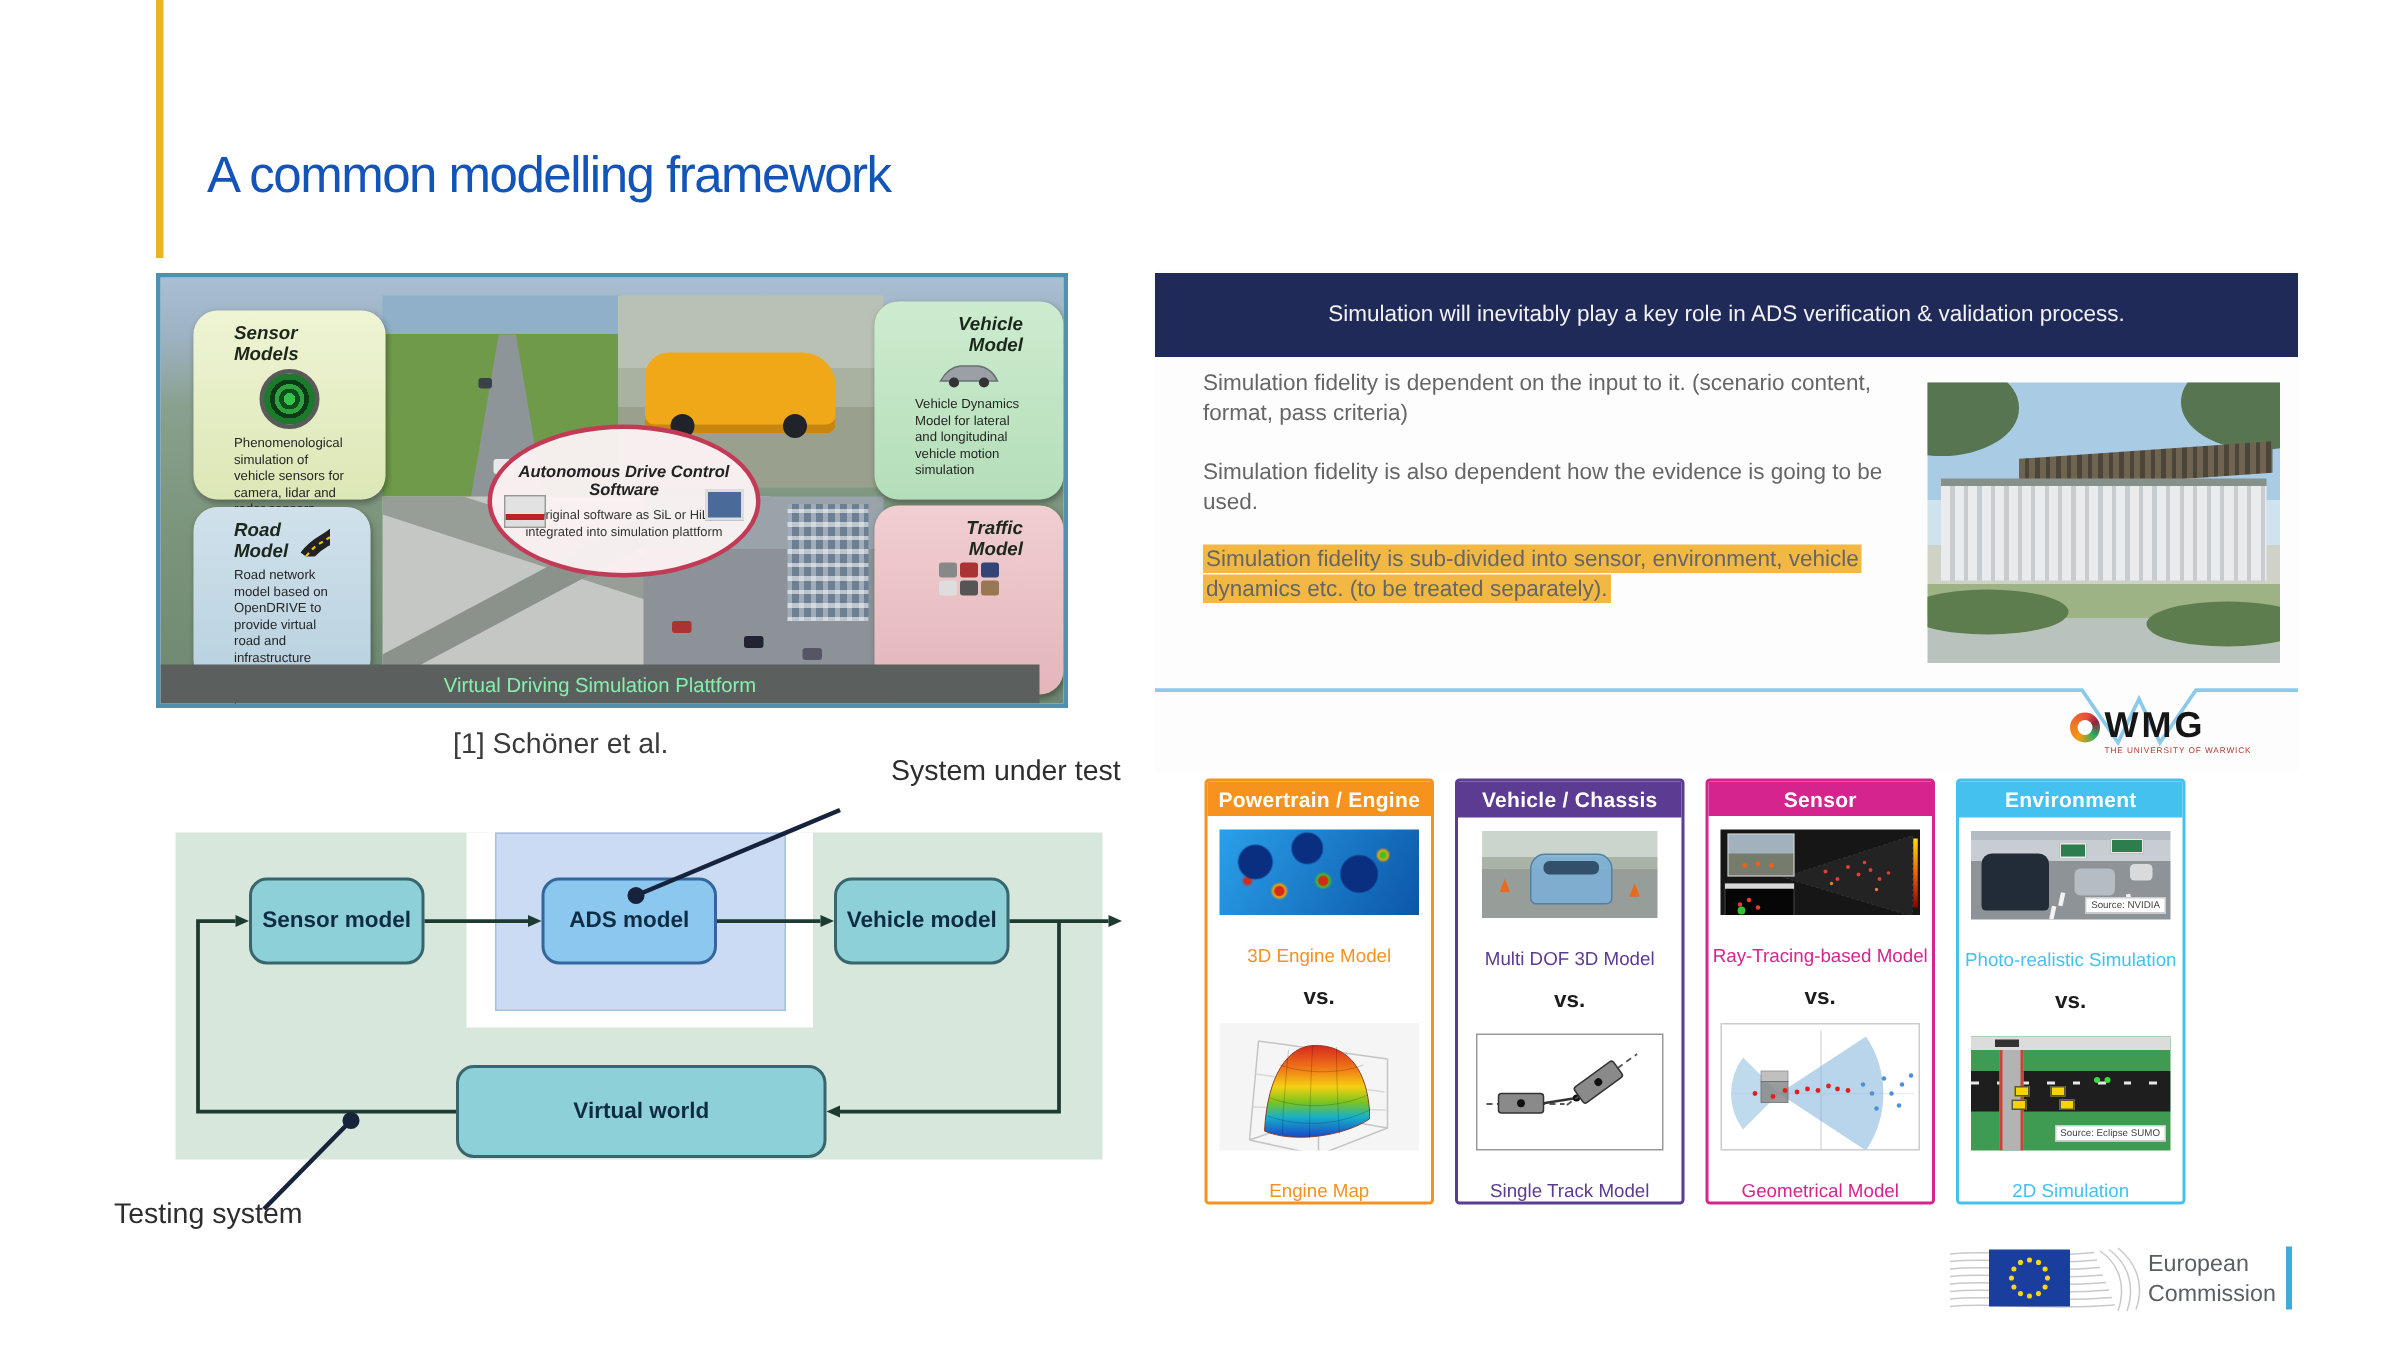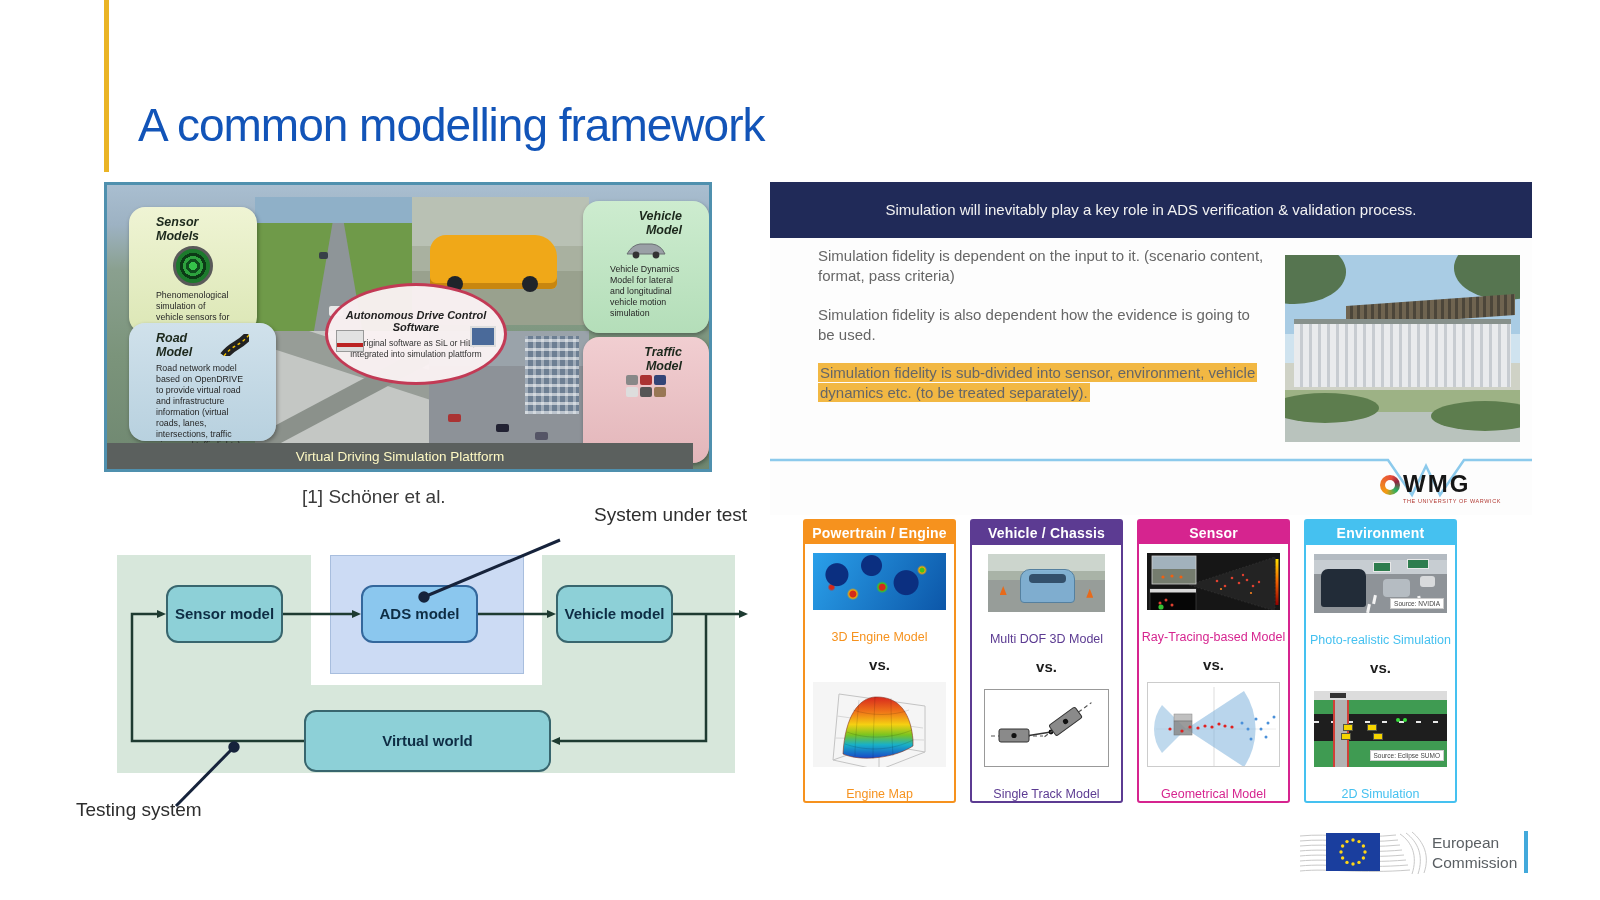--- a/index.html
+++ b/index.html
@@ -2,21 +2,21 @@
 <html><head>
 <meta charset="utf-8">
 <style>
   html,body{margin:0;padding:0;background:#fff;}
   .slide{position:relative;width:1600px;height:900px;background:#fff;overflow:hidden;
          font-family:"Liberation Sans",sans-serif;}
   .abs{position:absolute;}
 
   
   .accent-line{position:absolute;left:104px;top:0;width:5px;height:172px;background:#eab425;}
-  .page-title{position:absolute;left:138px;top:98px;font-size:46px;color:#1254b8;letter-spacing:-1px;}
+  .page-title{position:absolute;left:138px;top:98px;font-size:34px;color:#1254b8;letter-spacing:-1px;}
 
   
   .simfig{position:absolute;left:104px;top:182px;width:608px;height:290px;box-sizing:border-box;
           border:3px solid #4f90ae;
           background:linear-gradient(180deg,#a9bed0 0%,#9db2c3 14%,#8aa08f 30%,#7b947b 60%,#6f8770 100%);overflow:hidden;}
   .ph{position:absolute;overflow:hidden;}
   .ph-road{left:148px;top:12px;width:160px;height:198px;
            background:linear-gradient(180deg,#8fb0c8 0 13%,#6f9a49 13% 100%);}
   .ph-road .roadway{position:absolute;left:30%;top:13%;width:44%;height:87%;
            background:#8e9598;clip-path:polygon(42% 0,58% 0,100% 100%,0 100%);}
@@ -38,56 +38,56 @@
   .ph-city .cc1{position:absolute;left:12%;top:66%;width:13px;height:8px;background:#a33;border-radius:2px;}
   .ph-city .cc2{position:absolute;left:42%;top:74%;width:13px;height:8px;background:#223;border-radius:2px;}
   .ph-city .cc3{position:absolute;left:66%;top:80%;width:13px;height:8px;background:#556;border-radius:2px;}
   .fig-card{position:absolute;border-radius:16px;padding:8px 27px;box-sizing:border-box;
             box-shadow:1px 2px 4px rgba(0,0,0,.35);}
   .fig-card h4{margin:0;font-size:12.5px;font-style:italic;color:#1c281c;}
   .fig-card p{margin:4px 0 0;font-size:8.8px;line-height:1.25;color:#262626;}
   .card-sensor{left:22px;top:22px;width:128px;height:126px;background:linear-gradient(180deg,#eff4d4,#dce7b6);}
   .radar-icon{width:34px;height:34px;margin:3px auto 0;border-radius:50%;border:3px solid #5a5a5a;
       background:radial-gradient(circle,#35c24a 0 4px,#0f4d1d 4px 7px,#2da23e 7px 10px,#0c3a16 10px 13px,#1c7a2c 13px 17px);}
-  .card-road{left:22px;top:138px;width:147px;height:118px;background:linear-gradient(180deg,#d0e1eb,#b8d1df);}
+  .card-road{left:22px;top:153px;width:118px;height:118px;background:linear-gradient(180deg,#d0e1eb,#b8d1df);}
   .card-road .trow{display:flex;justify-content:space-between;align-items:center;}
   .card-vehicle{left:476px;top:16px;width:126px;height:132px;background:linear-gradient(180deg,#cdeccf,#b4deb9);}
   .card-traffic{left:476px;top:152px;width:126px;height:126px;background:linear-gradient(180deg,#f1ced1,#e3b6ba);}
   .traffic-icon{width:40px;height:22px;margin:2px auto 0;display:grid;grid-template-columns:repeat(3,1fr);gap:2px;}
   .traffic-icon i{display:block;border-radius:2px;}
   .ads-ellipse{position:absolute;left:218px;top:98px;width:182px;height:102px;border-radius:50%;
       background:rgba(250,241,243,.96);border:3px solid #c23a55;box-sizing:border-box;
       display:flex;flex-direction:column;align-items:center;justify-content:center;text-align:center;padding:6px 16px;}
   .ads-ellipse h4{margin:0;font-size:11px;font-style:italic;color:#222;line-height:1.15;}
   .ads-ellipse p{margin:4px 0 0;font-size:8.6px;color:#333;line-height:1.25;}
   .ell-img-l{position:absolute;left:8px;top:44px;width:26px;height:20px;
       background:linear-gradient(180deg,#e2e2e2 0 60%,#b22 60% 78%,#ddd 78% 100%);border:1px solid #999;}
   .ell-img-r{position:absolute;right:8px;top:40px;width:22px;height:17px;background:#4a6a9a;border:2px solid #ddd;}
-  .fig-caption{position:absolute;left:0;right:16px;bottom:0;height:26px;background:#5b605e;color:#fef9c3;
+  .fig-caption{position:absolute;left:0;right:16px;bottom:0;height:26px;background:#5b605e;color:#86efac;
       font-size:13.5px;display:flex;align-items:center;justify-content:center;}
 
   
   .citation{position:absolute;left:302px;top:486px;font-size:19px;color:#3a3a3a;}
   .bd-green{position:absolute;left:117px;top:555px;width:618px;height:218px;background:#d7e7db;}
   .bd-white{position:absolute;left:311px;top:555px;width:231px;height:130px;background:#fff;}
   .bd-blue{position:absolute;left:330px;top:555px;width:194px;height:119px;background:#ccdbf4;border:1px solid #a8bede;box-sizing:border-box;}
   .bd-box{position:absolute;height:58px;border:2px solid #38666e;border-radius:12px;background:#8dd0d7;
       display:flex;align-items:center;justify-content:center;text-align:center;
       font-weight:bold;font-size:15px;color:#0e2d44;line-height:1.25;box-sizing:border-box;}
   .bd-ads{background:#8bc7ee;border-color:#33679c;}
   .bd-label{position:absolute;font-size:19px;color:#2e2e2e;}
   .bd-svg{position:absolute;left:100px;top:520px;width:700px;height:300px;pointer-events:none;}
 
   
   .wmg{position:absolute;left:770px;top:180px;width:762px;height:335px;background:#fdfdfd;}
   .wmg-header{position:absolute;left:0;top:2px;width:100%;height:56px;background:#202a58;
       display:flex;align-items:center;justify-content:center;}
   .wmg-header span{color:#f2f2f2;font-size:15px;text-align:center;width:620px;line-height:1.3;}
   .wmg-body{position:absolute;left:32px;top:66px;width:478px;font-size:15px;color:#666;line-height:1.35;}
-  .wmg-body p{margin:0 16px 18px;}
+  .wmg-body p{margin:0 0 18px;}
   .wmg-bold{font-weight:bold;color:#555;}
   .hl{background:#f2b843;padding:1px 2px;-webkit-box-decoration-break:clone;box-decoration-break:clone;}
   .bldg{position:absolute;left:515px;top:75px;width:235px;height:187px;overflow:hidden;
       background:linear-gradient(180deg,#a9cce4 0 42%,#cfe3ef 42% 58%,#cfd2c6 58% 72%,#9db285 72% 84%,#b9c3bd 84% 100%);}
   .bldg .slab{position:absolute;left:4%;top:34%;width:92%;height:34%;
       background:repeating-linear-gradient(90deg,#e9ebed 0 6px,#c7ccd1 6px 9px);border-top:5px solid #87918c;}
   .bldg .roof{position:absolute;left:26%;top:24%;width:72%;height:11%;transform:skewY(-4deg);
       background:repeating-linear-gradient(90deg,#6f6450 0 4px,#4c463a 4px 7px);}
   .bldg .bush{position:absolute;bottom:10%;width:46%;height:16%;border-radius:50%;background:#5d7d4e;}
   .bldg .tree{position:absolute;width:44%;height:34%;border-radius:50%;background:#4c6c3f;opacity:.9;}

